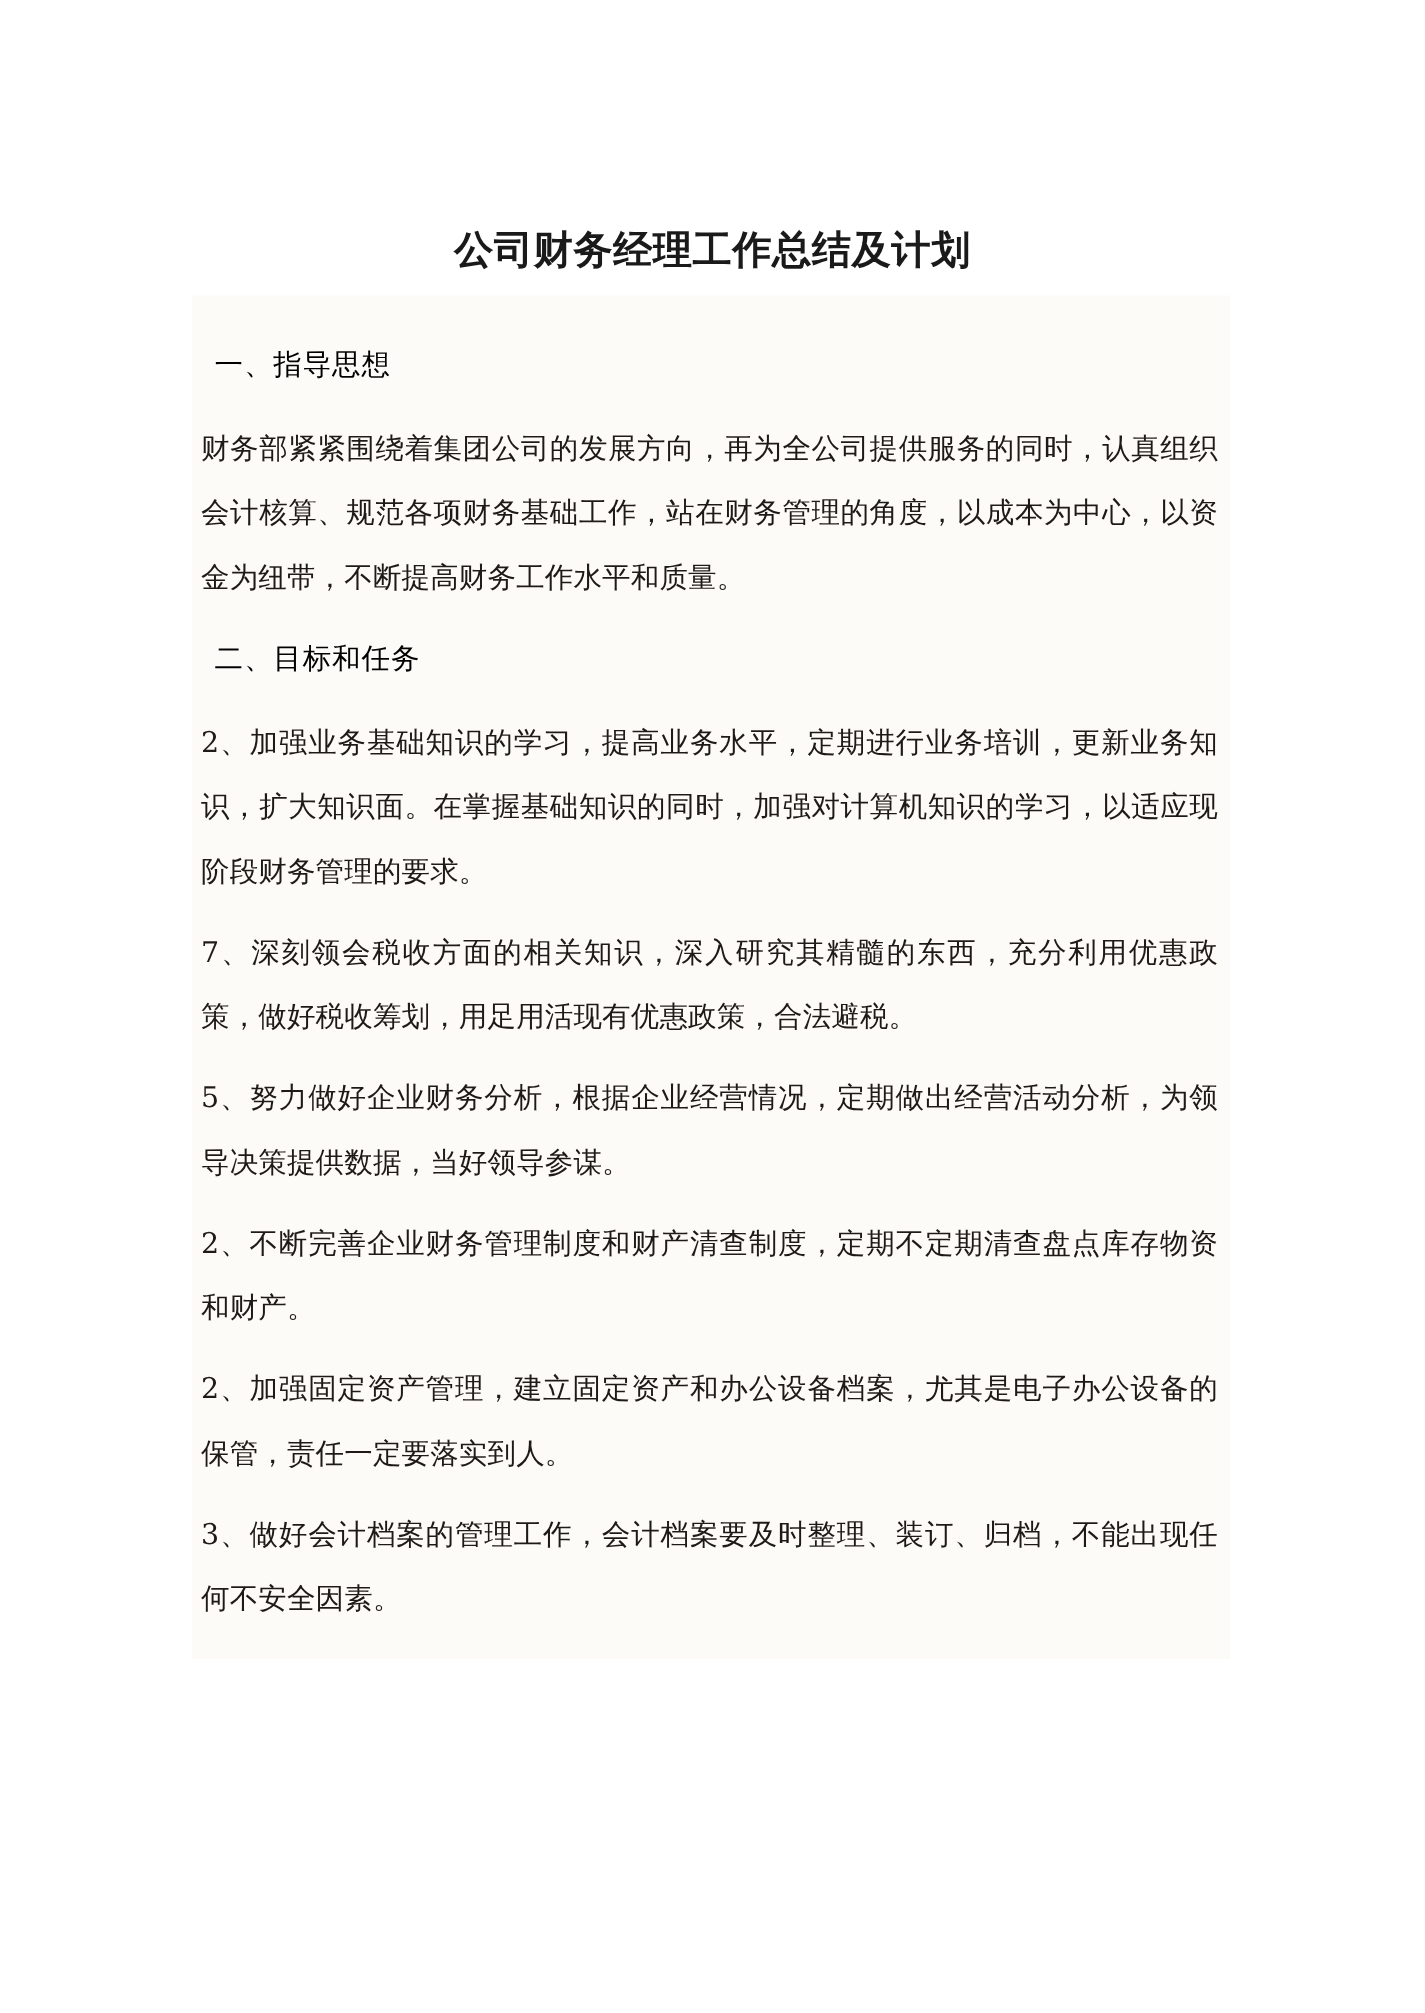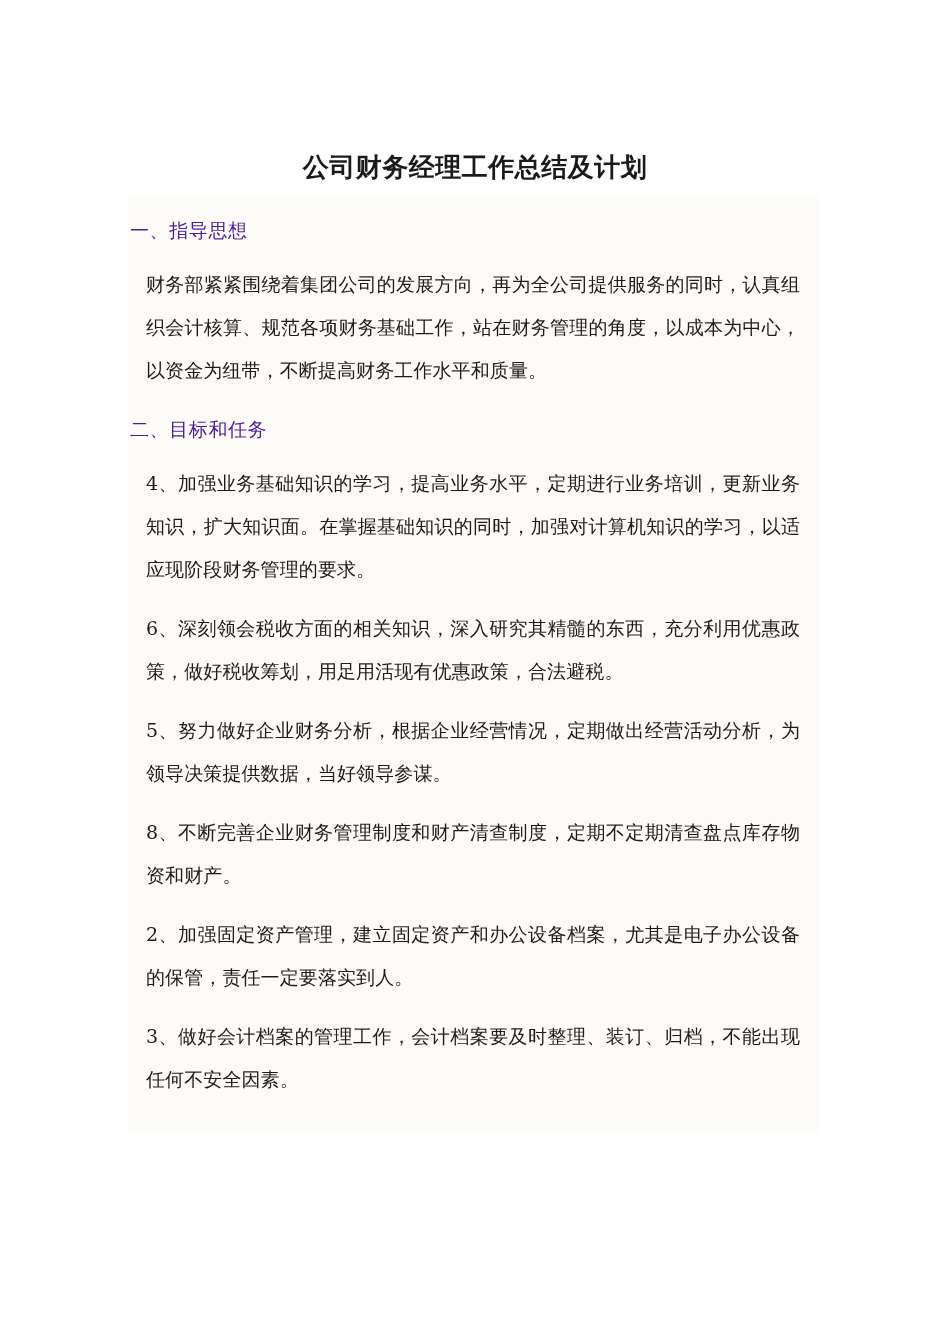--- a/index.html
+++ b/index.html
@@ -47,33 +47,33 @@
     width: 692px;
     background: #fdfbf7;
     box-sizing: border-box;
     padding: 12px 0 14px 0;
   }
 
   .para {
     font-size: 19px;
     line-height: 43px;
     color: #1e1a17;
-    margin: 16px;
+    margin: 4px;
     padding: 0 4px 0 2px;
     text-align: justify;
     text-justify: inter-ideograph;
     word-break: break-all;
     letter-spacing: 0.1px;
   }
 
   .section-heading {
     font-size: 19px;
     line-height: 43px;
-    color: #4c1d95;
-    margin: 0;
+    color: #000000;
+    margin: 13px;
     padding: 0 4px 0 2px;
     letter-spacing: 0.6px;
     font-family: Liberation Serif, serif;
   }
 
   .para + .para,
   .para + .section-heading,
   .section-heading + .para {
     margin-top: 11px;
   }
@@ -87,27 +87,27 @@
 
   <div class="content-block">
 
     <div class="section-heading">一、指导思想</div>
 
     <div class="para">财务部紧紧围绕着集团公司的发展方向，再为全公司提供服务的同时，认真组织会计核算、规范各项财务基础工作，站在财务管理的角度，以成本为中心，以资金为纽带，不断提高财务工作水平和质量。</div>
 
     <div class="section-heading">二、目标和任务</div>
 
 
-    <div class="para">4、加强业务基础知识的学习，提高业务水平，定期进行业务培训，更新业务知识，扩大知识面。在掌握基础知识的同时，加强对计算机知识的学习，以适应现阶段财务管理的要求。</div>
+    <div class="para">2、加强业务基础知识的学习，提高业务水平，定期进行业务培训，更新业务知识，扩大知识面。在掌握基础知识的同时，加强对计算机知识的学习，以适应现阶段财务管理的要求。</div>
 
-    <div class="para">6、深刻领会税收方面的相关知识，深入研究其精髓的东西，充分利用优惠政策，做好税收筹划，用足用活现有优惠政策，合法避税。</div>
+    <div class="para">7、深刻领会税收方面的相关知识，深入研究其精髓的东西，充分利用优惠政策，做好税收筹划，用足用活现有优惠政策，合法避税。</div>
 
     <div class="para">5、努力做好企业财务分析，根据企业经营情况，定期做出经营活动分析，为领导决策提供数据，当好领导参谋。</div>
 
-    <div class="para">8、不断完善企业财务管理制度和财产清查制度，定期不定期清查盘点库存物资和财产。</div>
+    <div class="para">2、不断完善企业财务管理制度和财产清查制度，定期不定期清查盘点库存物资和财产。</div>
 
     <div class="para">2、加强固定资产管理，建立固定资产和办公设备档案，尤其是电子办公设备的保管，责任一定要落实到人。</div>
 
     <div class="para">3、做好会计档案的管理工作，会计档案要及时整理、装订、归档，不能出现任何不安全因素。</div>
 
   </div>
 
 </div>
 
 </body></html>

